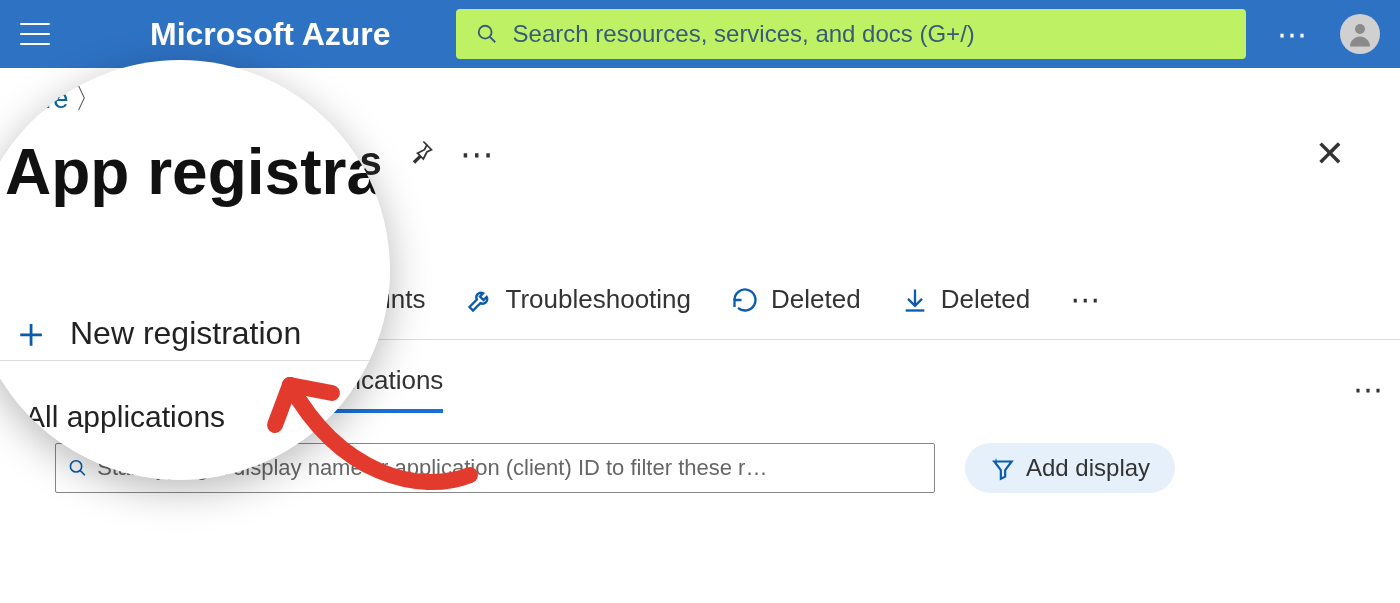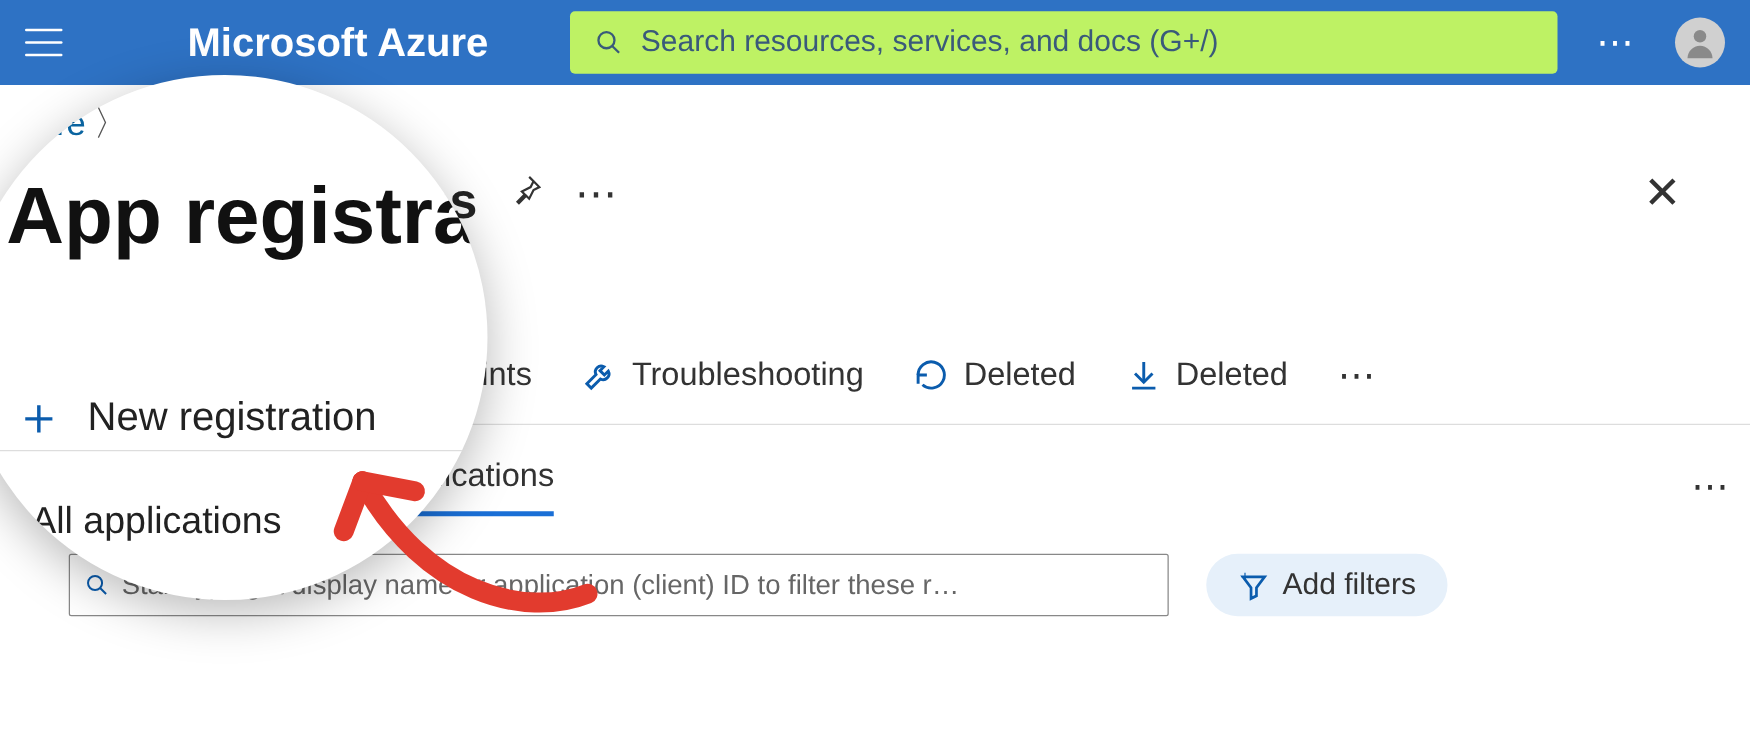--- a/index.html
+++ b/index.html
@@ -178,21 +178,21 @@
         <circle cx="10" cy="10" r="7"></circle>
         <line x1="21" y1="21" x2="15" y2="15"></line>
       </svg>
     <input type="text" placeholder="Start typing a display name or application (client) ID to filter these r…" style="">
   </div>
   <div class="add-filters">
     <svg width="26" height="26" viewBox="0 0 24 24" fill="none" stroke="#0b5cad" stroke-width="2">
       <text x="2" y="10" font-size="12" fill="#0b5cad" stroke="none">+</text>
       <polygon points="4 6 20 6 14 14 14 20 10 22 10 14 4 6"></polygon>
     </svg>
-    <span>Add filters</span>
+    <span>Add display</span>
   </div>
 </div>
 
 <div class="magnifier">
   <div class="mag-inner">
     <div class="mag-breadcrumb">
       <span>…e</span><span class="chev">〉</span>
     </div>
     <div class="mag-title">App registra</div>
     <div class="mag-tool">

